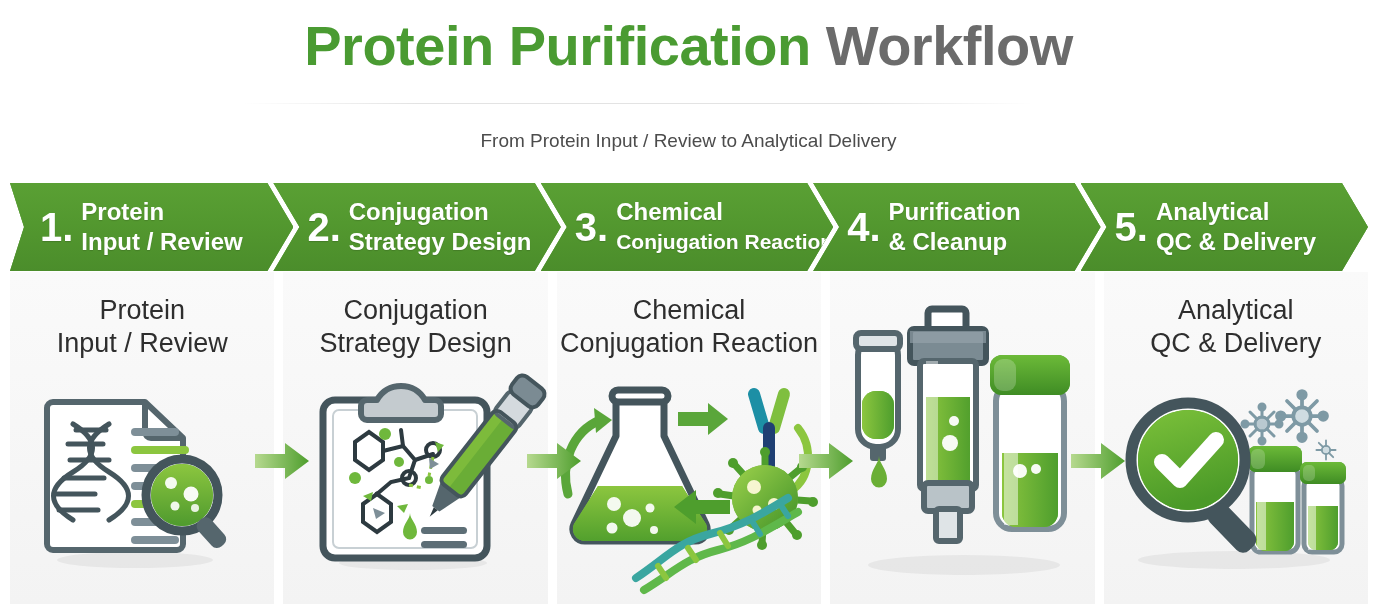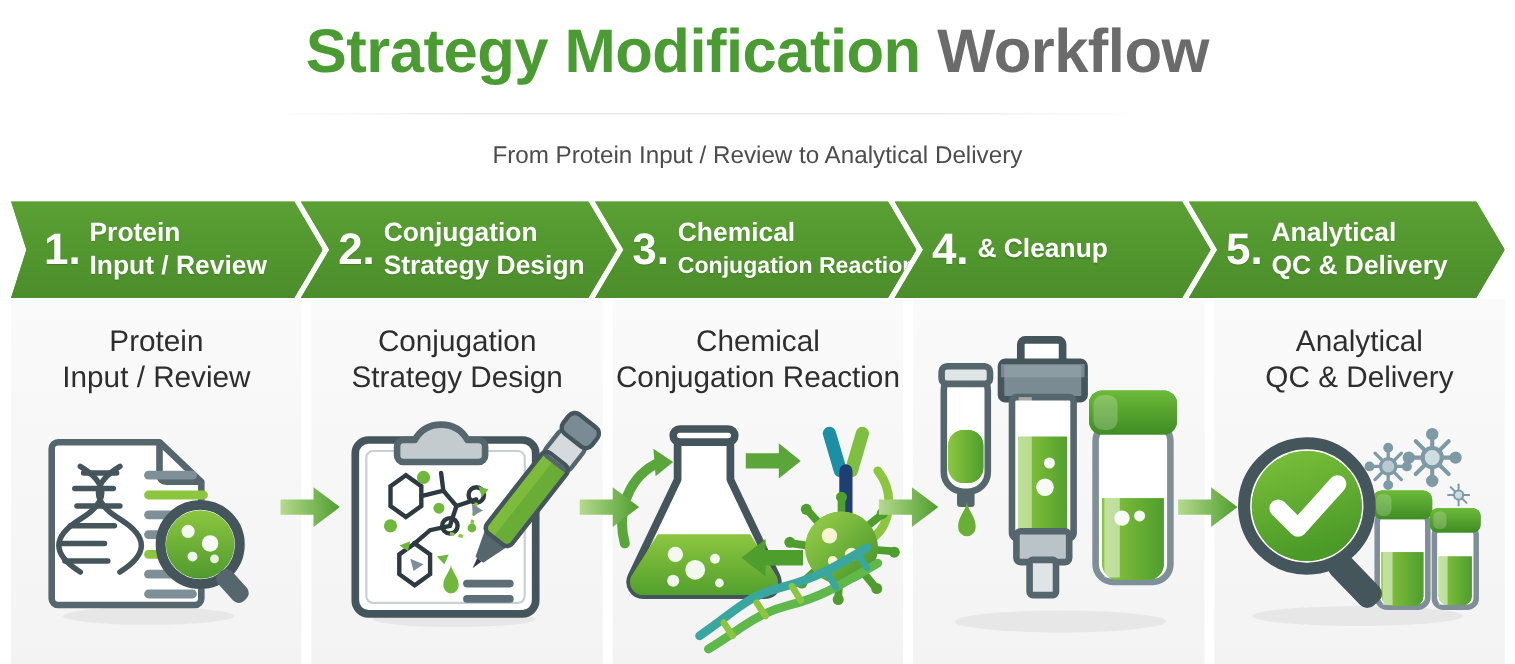--- a/index.html
+++ b/index.html
@@ -47,21 +47,21 @@
     width: 790px;
     height: 1px;
     background: linear-gradient(to right, rgba(220,220,220,0), #e3e3e3 22%, #e3e3e3 78%, rgba(220,220,220,0));
   }
 
   .subtitle {
     position: absolute;
     left: 0; top: 122px;
     width: 1377px;
     text-align: center;
-    font-size: 22px;
+    font-size: 19px;
     font-weight: 400;
     color: #4c4c4c;
     line-height: 38px;
     white-space: nowrap;
   }
 
   
   .steps {
     position: absolute;
     left: 10px; top: 183px;
@@ -163,21 +163,21 @@
 
   svg { display: block; overflow: visible; }
 </style>
 </head>
 <body>
 
 <div id="page">
 
   <div class="header">
     <div class="title">
-      <span class="t-green">Strategy Modification</span>
+      <span class="t-green">Protein Purification</span>
       <span class="t-gray">Workflow</span>
     </div>
     <div class="title-rule"></div>
     <div class="subtitle">From Protein Input / Review to Analytical Delivery</div>
   </div>
 
   <div class="steps">
 
     <div class="step">
       <div class="step-num">1.</div>
@@ -199,20 +199,21 @@
       <div class="step-num">3.</div>
       <div class="step-text">
         <div class="step-l1">Chemical</div>
         <div class="step-l2">Conjugation Reaction</div>
       </div>
     </div>
 
     <div class="step">
       <div class="step-num">4.</div>
       <div class="step-text">
+        <div class="step-l1">Purification</div>
         <div class="step-l2">&amp; Cleanup</div>
       </div>
     </div>
 
     <div class="step">
       <div class="step-num">5.</div>
       <div class="step-text">
         <div class="step-l1">Analytical</div>
         <div class="step-l2">QC &amp; Delivery</div>
       </div>

